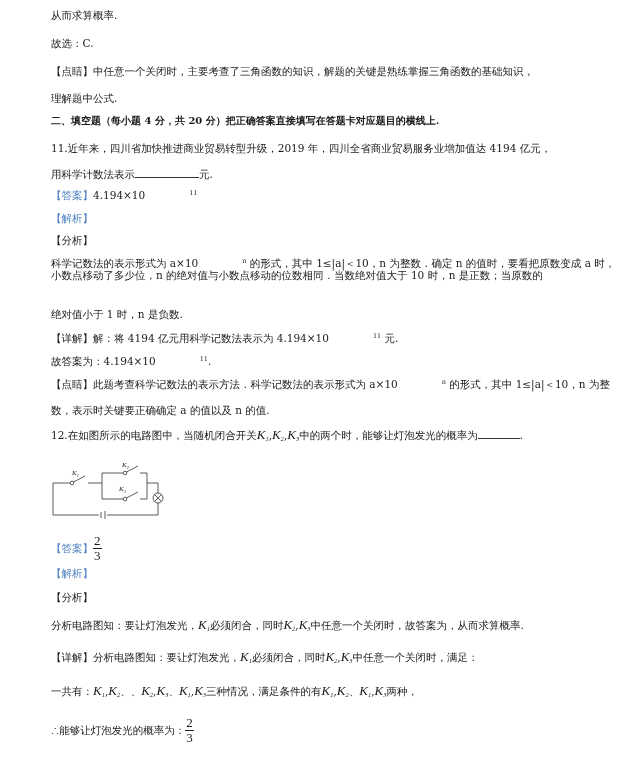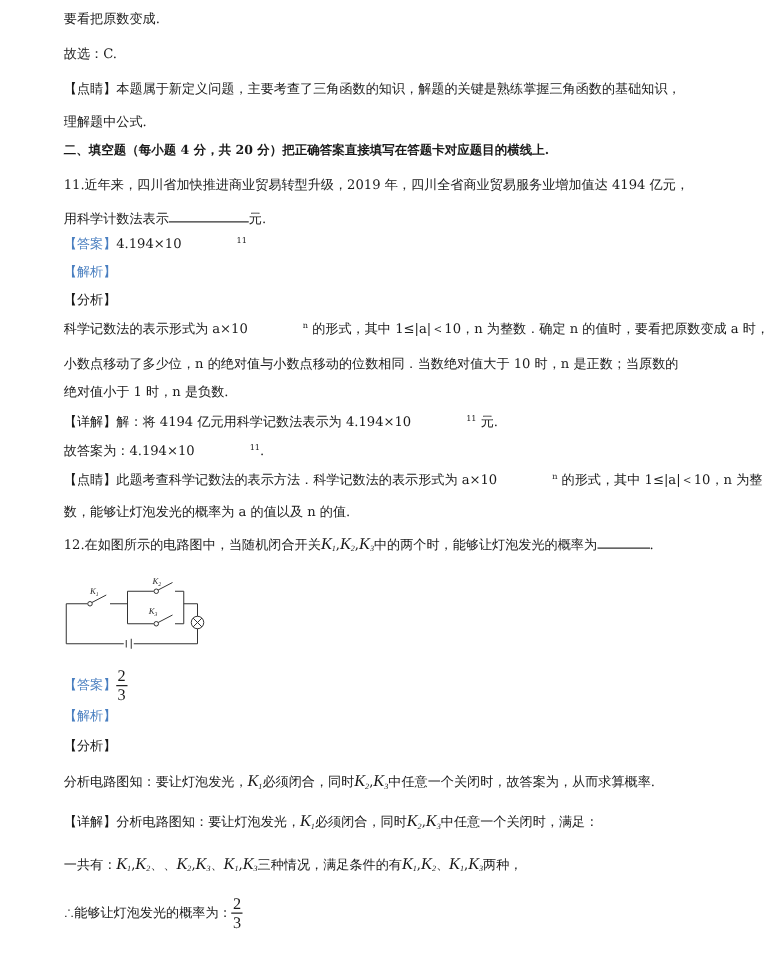--- a/index.html
+++ b/index.html
@@ -14,39 +14,39 @@
   sub { font-size: 6.5px; vertical-align: -2px; line-height: 0; }
   .math { font-family: "Liberation Serif", serif; font-style: italic; font-size: 13px; }
   .frac { display: inline-block; vertical-align: middle; text-align: center; font-family: "Liberation Serif", serif; font-size: 13px; line-height: 14px; }
   .frac .num { display: block; border-bottom: 1px solid #222; padding: 0 1px; }
   .frac .den { display: block; }
   svg { position: absolute; }
 </style>
 </head>
 <body>
 
-<div class="line" style="top:8px">要看把原数变成.</div>
+<div class="line" style="top:8px">从而求算概率.</div>
 <div class="line" style="top:36px">故选：C.</div>
-<div class="line" style="top:64px"><span class="bracket">【点睛】</span><span>本题属于新定义问题，主要考查了三角函数的知识，解题的关键是熟练掌握三角函数的基础知识，</span></div>
+<div class="line" style="top:64px"><span class="bracket">【点睛】</span><span>中任意一个关闭时，主要考查了三角函数的知识，解题的关键是熟练掌握三角函数的基础知识，</span></div>
 <div class="line" style="top:91px">理解题中公式.</div>
 
 <div class="line bold" style="top:114px">二、填空题（每小题 4 分，共 20 分）把正确答案直接填写在答题卡对应题目的横线上.</div>
 
 <div class="line" style="top:141px">11.近年来，四川省加快推进商业贸易转型升级，2019 年，四川全省商业贸易服务业增加值达 4194 亿元，</div>
 <div class="line" style="top:166px"><span>用科学计数法表示</span><span class="blank" style="width:64px"></span><span>元.</span></div>
 <div class="line" style="top:188px"><span class="blue">【答案】</span><span>4.194×10</span><sup>11</sup></div>
 <div class="line blue" style="top:211px">【解析】</div>
 <div class="line bracket" style="top:233px">【分析】</div>
 <div class="line" style="top:256px"><span>科学记数法的表示形式为 a×10</span><sup>n</sup><span> 的形式，其中 1≤|a|＜10，n 为整数．确定 n 的值时，要看把原数变成 a 时，</span></div>
-<div class="line" style="top:284px">小数点移动了多少位，n 的绝对值与小数点移动的位数相同．当数绝对值大于 10 时，n 是正数；当原数的</div>
+<div class="line" style="top:268px">小数点移动了多少位，n 的绝对值与小数点移动的位数相同．当数绝对值大于 10 时，n 是正数；当原数的</div>
 <div class="line" style="top:307px">绝对值小于 1 时，n 是负数.</div>
 <div class="line" style="top:331px"><span class="bracket">【详解】</span><span>解：将 4194 亿元用科学记数法表示为 4.194×10</span><sup>11</sup><span> 元.</span></div>
 <div class="line" style="top:354px"><span>故答案为：4.194×10</span><sup>11</sup><span>.</span></div>
 <div class="line" style="top:377px"><span class="bracket">【点睛】</span><span>此题考查科学记数法的表示方法．科学记数法的表示形式为 a×10</span><sup>n</sup><span> 的形式，其中 1≤|a|＜10，n 为整</span></div>
-<div class="line" style="top:403px">数，能够让灯泡发光的概率为 a 的值以及 n 的值.</div>
+<div class="line" style="top:403px">数，表示时关键要正确确定 a 的值以及 n 的值.</div>
 
 <div class="line" style="top:427px"><span>12.在如图所示的电路图中，当随机闭合开关</span><span class="math"><span>K</span><sub>1</sub></span><span>,</span><span class="math"><span>K</span><sub>2</sub></span><span>,</span><span class="math"><span>K</span><sub>3</sub></span><span>中的两个时，能够让灯泡发光的概率为</span><span class="blank" style="width:42px"></span><span>.</span></div>
 
 <svg style="left:50px;top:460px" width="120" height="60" viewBox="0 0 120 60">
   <g stroke="#333" stroke-width="0.8" fill="none">
 
     <polyline points="3,55 3,23 20,23"></polyline>
 
     <circle cx="22" cy="23" r="1.8"></circle>
     <line x1="23.5" y1="22" x2="35" y2="16"></line>

